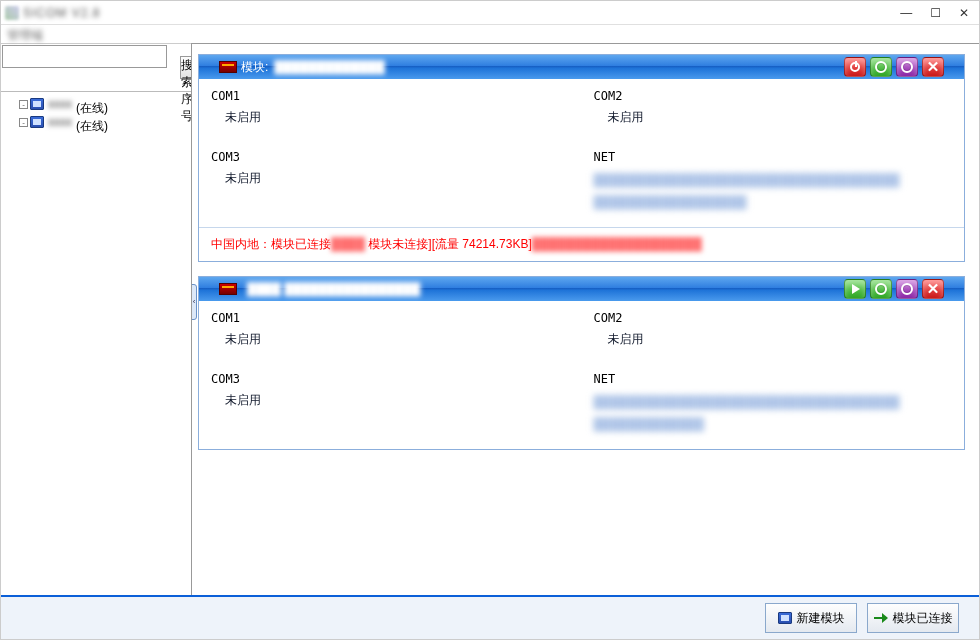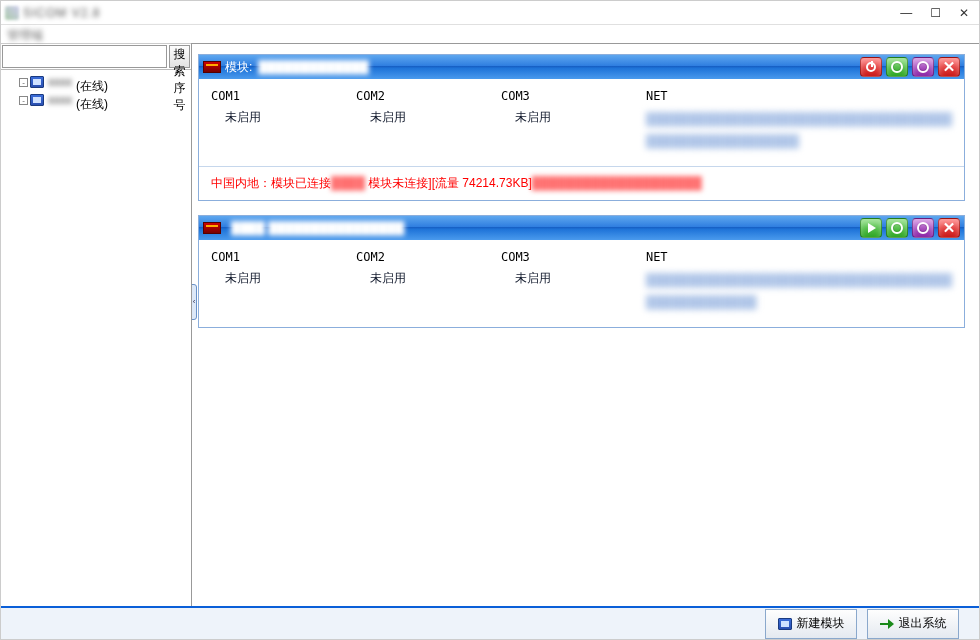--- a/index.html
+++ b/index.html
@@ -13,61 +13,61 @@
     .sp1 { flex: 1; }
     
     .subtitle { height: 18px; padding: 2px 6px; color: #666; }
     .subtitle span { filter: blur(2.5px); }
     
     .mainarea { flex: 1; display: flex; min-height: 0; }
     
     .leftpane { width: 190px; border-top: 1px solid #ccc; display: flex; flex-direction: column; }
     .searchrow { display: flex; border-bottom: 1px solid #bbb; }
     .searchrow input { flex: 1; border: 1px solid #999; height: 23px; padding: 2px 4px; margin: 1px; }
-    .searchrow button { width: 58px; height: 23px; background: linear-gradient(#fdfdfd,#e2e2e2); border: 1px solid #999; margin: 1px; cursor: pointer; font-size: 12px; }
+    .searchrow button { width: 58px; height: 23px; background: linear-gradient(#fdfdfd,#e2e2e2); border: 1px solid #999; margin: 12px; cursor: pointer; font-size: 12px; }
     .tree { padding: 3px 4px; flex: 1; overflow: auto; }
     .tree-item { display: flex; align-items: center; height: 18px; padding-left: 14px; gap: 2px; }
     .tree-caret { width: 9px; height: 9px; border: 1px solid #888; font-size: 8px; line-height: 7px; text-align: center; color: #555; background: #fff; }
     .tree-icon { width: 14px; height: 12px; background: linear-gradient(#3a6cd8,#2a4fb0); border: 1px solid #1a3a80; border-radius: 1px; position: relative; }
     .tree-icon::after { content:""; position:absolute; left:2px; top:2px; width:8px; height:6px; background:#cfe1ff; }
     .tree-label-blur { filter: blur(2.5px); color: #444; padding: 0 2px; }
     .tree-label-clear { color: #000; margin-top: 9px; }
     
     .rightpane { flex: 1; border-left: 1px solid #999; border-top: 1px solid #999; background: #fff; padding: 10px 14px 0 6px; overflow: hidden; display: flex; flex-direction: column; gap: 14px; position: relative; }
     .splitter-tab { position: absolute; left: -1px; top: 240px; width: 6px; height: 36px; background: #dce8f8; border: 1px solid #6a92c8; border-radius: 0 3px 3px 0; font-size: 8px; line-height: 34px; text-align: center; color: #335; }
     
     .module-card { border: 1px solid #8baedc; background: #fff; }
-    .card-header { height: 24px; background: linear-gradient(#5ea7ef 0%, #2f7ee0 45%, #1660c5 48%, #1e73d8 55%, #4a9aed 100%); display: flex; align-items: center; padding: 0 4px; color: #fff; gap: 4px; text-align: right; }
+    .card-header { height: 24px; background: linear-gradient(#5ea7ef 0%, #2f7ee0 45%, #1660c5 48%, #1e73d8 55%, #4a9aed 100%); display: flex; align-items: center; padding: 0 20px; color: #fff; gap: 4px; text-align: right; }
     .hdr-ico { width: 18px; height: 12px; background: linear-gradient(#c00,#700); border: 1px solid #500; position: relative; }
     .hdr-ico::after { content:""; position:absolute; left:2px; top:2px; width:12px; height:2px; background:#fa0; }
     .hdr-text-clear { color: #fff; }
     .hdr-text-blur { filter: blur(2.8px); color: #fff; padding: 0 2px; }
     .hdr-spacer { flex: 1; }
     .hdr-btns { display: flex; gap: 4px; }
     .hbtn { width: 22px; height: 20px; border-radius: 4px; border: 1px solid rgba(0,0,0,0.25); display: flex; align-items: center; justify-content: center; cursor: pointer; color: #fff; font-weight: bold; font-size: 13px; box-shadow: inset 0 5px 6px rgba(255,255,255,0.35); }
     .hbtn.red { background: linear-gradient(#ff6a6a,#c91818); }
     .hbtn.green { background: linear-gradient(#7bd96f,#2ea524); }
     .hbtn.purple { background: linear-gradient(#c97bd9,#8a25a5); }
     .hbtn.x { background: linear-gradient(#ff6a6a,#c91818); font-size: 15px; }
     .hbtn.play { background: linear-gradient(#7bd96f,#2ea524); }
     .gear { width:12px; height:12px; border: 2px solid #fff; border-radius: 50%; box-shadow: 0 0 0 1px rgba(0,0,0,0.15) inset; }
     .play-tri { width:0; height:0; border-left: 8px solid #fff; border-top: 5px solid transparent; border-bottom: 5px solid transparent; margin-left:2px; }
     .pwr { width:10px; height:10px; border:2px solid #fff; border-radius:50%; position:relative; }
     .pwr::after { content:""; position:absolute; left:3px; top:-3px; width:2px; height:6px; background:#fff; }
     
-    .card-body { display: grid; grid-template-columns: 1fr 1fr 1fr 1fr; grid-template-rows: auto auto; }
+    .card-body { display: grid; grid-template-columns: 1fr 1fr; grid-template-rows: auto auto; }
     .cell { padding: 10px 12px 14px 12px; min-height: 60px; }
     .cell-title { color: #000; font-family: "SimSun", monospace; margin-bottom: 6px; }
     .cell-value { color: #0f172a; padding-left: 14px; font-family: "SimSun", serif; }
     .cell-value.blur { filter: blur(3px); color: #b0c6e8; padding-left: 0; line-height: 1.8; }
     
     .card-footer { border-top: 1px solid #c6d7ec; padding: 8px 12px; color: #ff0000; font-family: "SimSun", serif; }
     .card-footer .blur { filter: blur(2.8px); color: #ff7070; }
     
-    .bottombar { height: 33px; border-top: 2px solid #0a5fd8; background: #eef3fa; display: flex; align-items: center; justify-content: flex-end; padding: 0 20px; gap: 10px; }
+    .bottombar { height: 44px; border-top: 2px solid #0a5fd8; background: #eef3fa; display: flex; align-items: center; justify-content: flex-end; padding: 0 20px; gap: 10px; }
     .bbtn { height: 30px; min-width: 92px; background: linear-gradient(#fefefe,#e4e9f0); border: 1px solid #8aa8cc; display: flex; align-items: center; justify-content: center; gap: 5px; cursor: pointer; font-size: 12px; }
     .ico-new { width: 14px; height: 12px; background: linear-gradient(#3a6cd8,#2a4fb0); border: 1px solid #1a3a80; border-radius: 1px; position: relative; }
     .ico-new::after { content:""; position:absolute; left:2px; top:2px; width:8px; height:6px; background:#cfe1ff; }
     .ico-exit { width: 14px; height: 10px; position: relative; }
     .ico-exit::before { content:""; position:absolute; left:0; top:4px; width:10px; height:2px; background:#1a8a1a; }
     .ico-exit::after { content:""; position:absolute; left:8px; top:0; border-left:6px solid #1a8a1a; border-top:5px solid transparent; border-bottom:5px solid transparent; }
   </style>
 </head>
 <body>
 
@@ -195,15 +195,15 @@
   </div>
 </div>
 
 <div class="bottombar">
   <button class="bbtn">
     <span class="ico-new"></span>
     <span>新建模块</span>
   </button>
   <button class="bbtn">
     <span class="ico-exit"></span>
-    <span>退出系统</span>
+    <span>模块已连接</span>
   </button>
 </div>
 
 </body></html>

